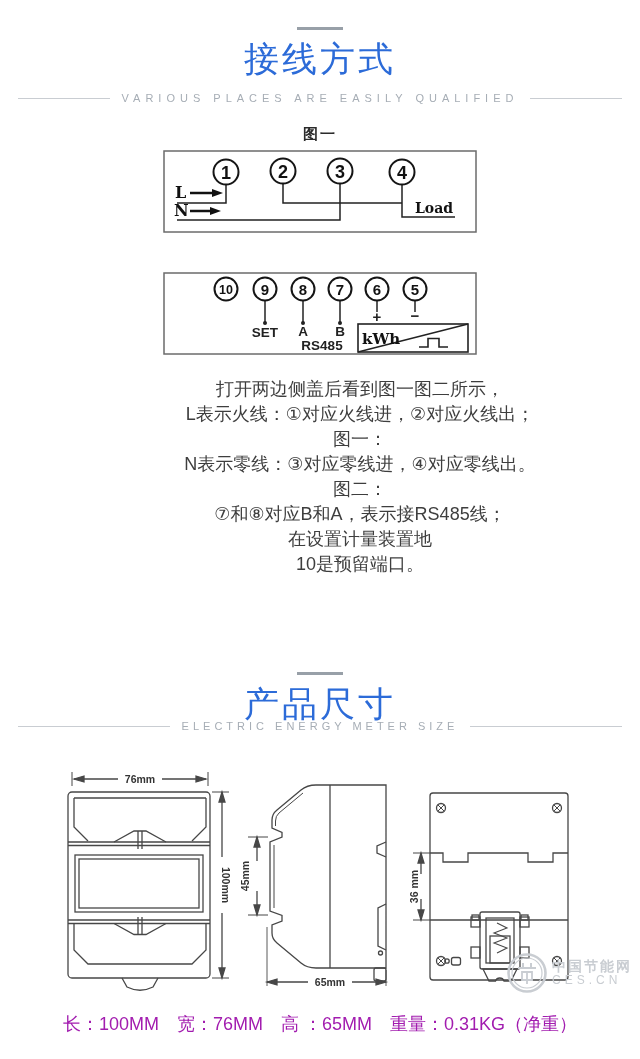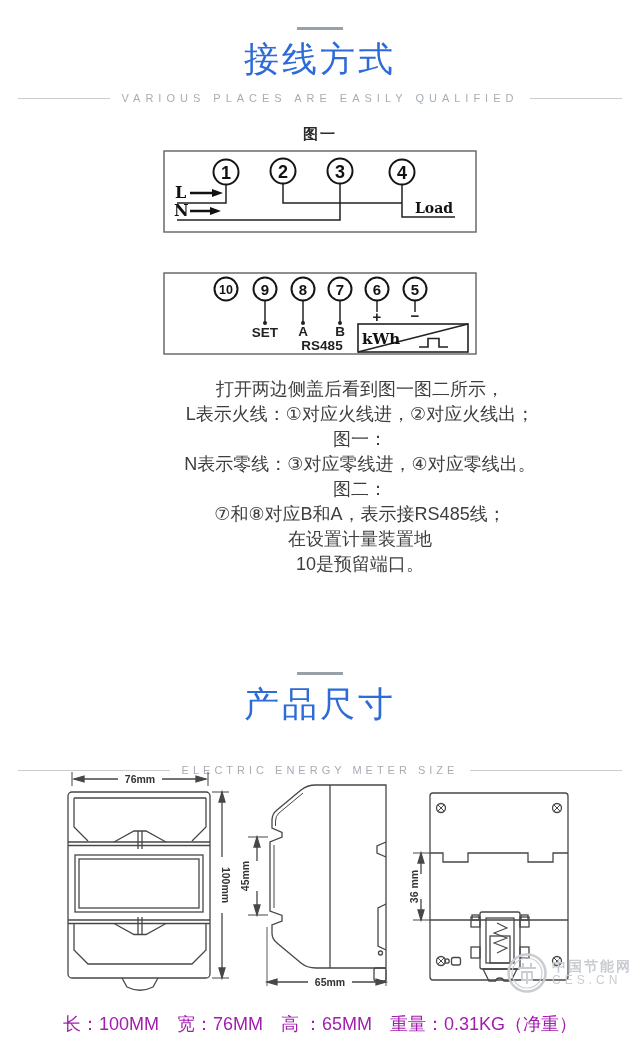--- a/index.html
+++ b/index.html
@@ -125,21 +125,21 @@
     <div>图一：</div>
     <div>N表示零线：③对应零线进，④对应零线出。</div>
     <div>图二：</div>
     <div>⑦和⑧对应B和A，表示接RS485线；</div>
     <div>在设置计量装置地</div>
     <div>10是预留端口。</div>
   </div>
 
   <div class="abs deco-line" style="top:672px;"></div>
   <div class="abs sec-title" style="top:681px;">产品尺寸</div>
-  <div class="abs sub-row" style="top:764px;">
+  <div class="abs sub-row" style="top:720px;">
     <div class="rule"></div>
     <div class="sub-text" style="letter-spacing:4px;">ELECTRIC ENERGY METER SIZE</div>
     <div class="rule"></div>
   </div>
 
   <svg class="abs" style="left:0;top:765px;" width="640" height="245" viewBox="0 0 640 245">
     <g stroke="#474747" stroke-width="1.3" fill="none">
 
       <g>
         <rect x="68" y="27" width="142" height="186" rx="4"></rect>

